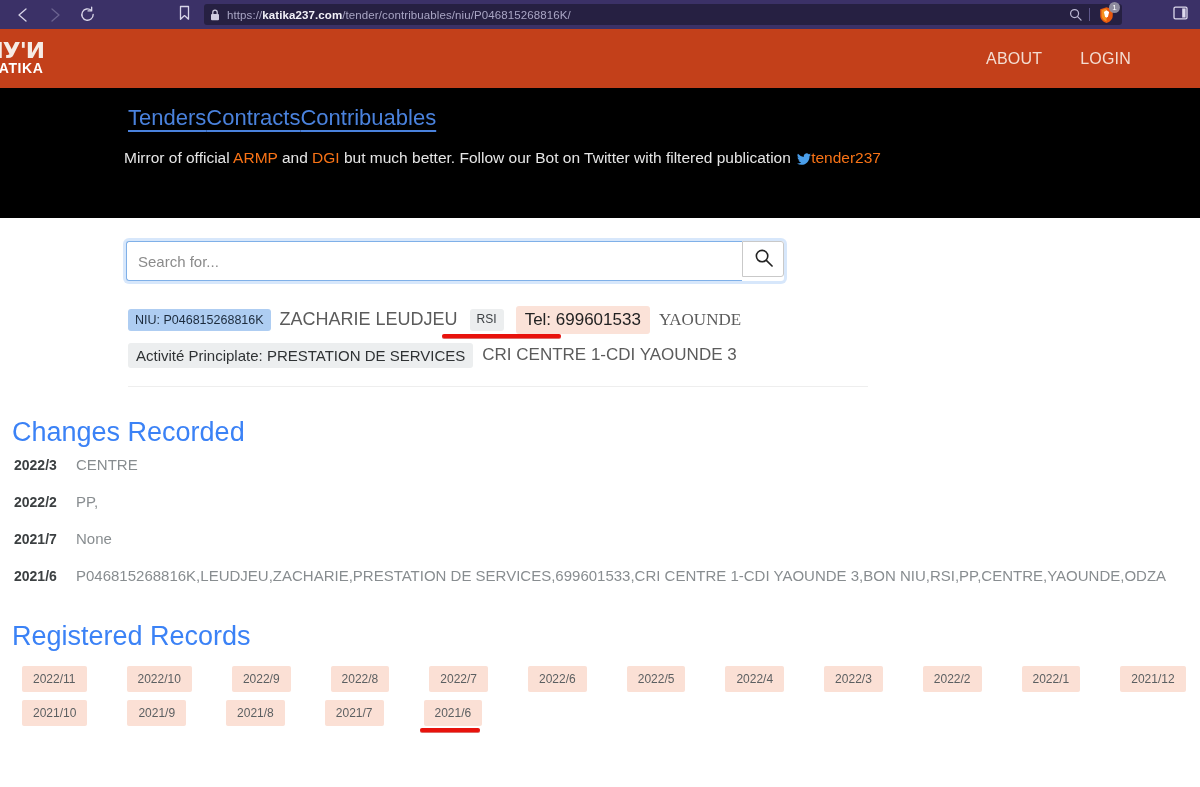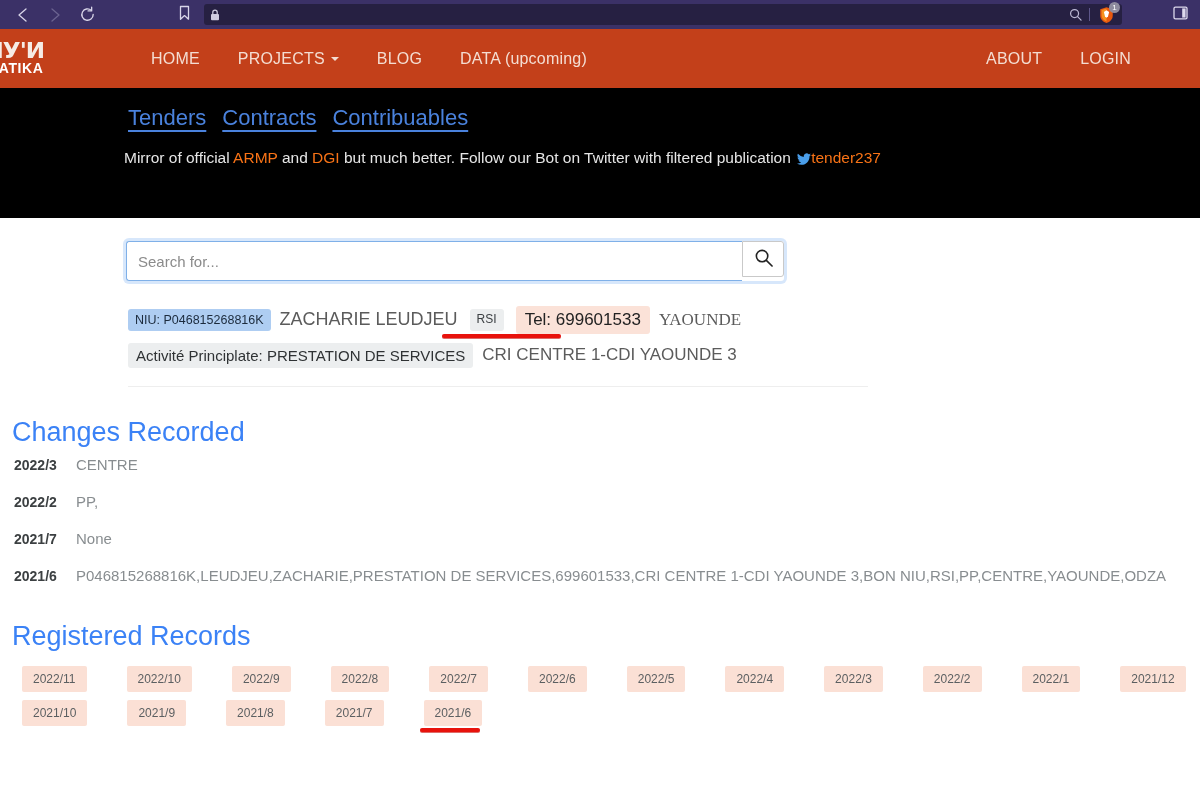--- a/index.html
+++ b/index.html
@@ -124,21 +124,21 @@
   }
   .nav-right { margin-left: auto; display: flex; align-items: center; padding-right: 50px; }
 
   
   .banner {
     height: 130px;
     background: #000000;
     padding-top: 17px;
   }
   .banner-inner { padding-left: 128px; }
-  .tabs { display: flex; align-items: baseline; gap: 16px; }
+  .tabs { display: flex; align-items: baseline; }
   .tab {
     color: #4a82dd;
     font-size: 22px;
     text-decoration: underline;
     text-underline-offset: 5px;
     text-decoration-thickness: 1.5px;
     cursor: pointer;
     white-space: nowrap;
   }
   .banner-sub {
@@ -311,20 +311,21 @@
       </svg>
   </span>
 
   <div class="urlbar">
     <span class="lock-ico">
       <svg width="10" height="12" viewBox="0 0 10 12">
           <rect x="1" y="5" width="8" height="6.2" rx="1" fill="currentColor"></rect>
           <path d="M2.8 5 V3.3 A2.2 2.2 0 0 1 7.2 3.3 V5" fill="none" stroke="currentColor" stroke-width="1.25"></path>
         </svg>
     </span>
+    <span class="url-text"><span>https://</span><b>katika237.com</b><span>/tender/contribuables/niu/P046815268816K/</span></span>
     <span class="url-right">
       <span class="zoom-ico">
         <svg width="13" height="13" viewBox="0 0 14 14">
             <circle cx="6" cy="6" r="4.3" fill="none" stroke="currentColor" stroke-width="1.3"></circle>
             <path d="M9.3 9.3 L13 13" stroke="currentColor" stroke-width="1.3" stroke-linecap="round"></path>
           </svg>
       </span>
       <span class="url-sep"></span>
       <span class="brave-badge">
         <svg width="17" height="18" viewBox="0 0 18 19">
@@ -344,26 +345,20 @@
       </svg>
   </span>
 </div>
 
 <div class="site-nav">
   <div class="logo">
     <div class="logo-mark">ИУ'И</div>
     <div class="logo-word">KATIKA</div>
   </div>
 
-  <div class="nav-links">
-    <span class="nav-link"><span>HOME</span></span>
-    <span class="nav-link"><span>PROJECTS</span><i class="caret"></i></span>
-    <span class="nav-link"><span>BLOG</span></span>
-    <span class="nav-link"><span>DATA (upcoming)</span></span>
-  </div>
 
   <div class="nav-right">
     <span class="nav-link"><span>ABOUT</span></span>
     <span class="nav-link"><span>LOGIN</span></span>
   </div>
 </div>
 
 <div class="banner">
   <div class="banner-inner">
     <div class="tabs">

